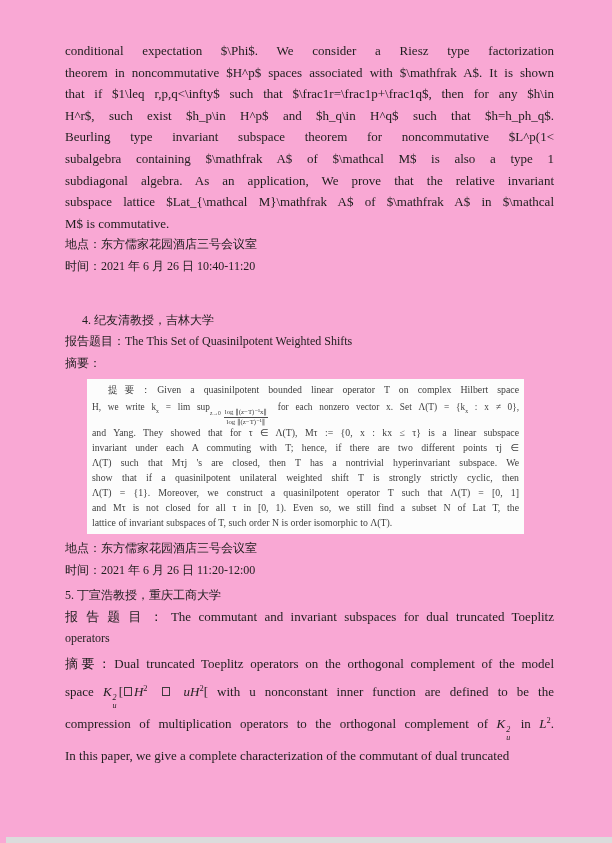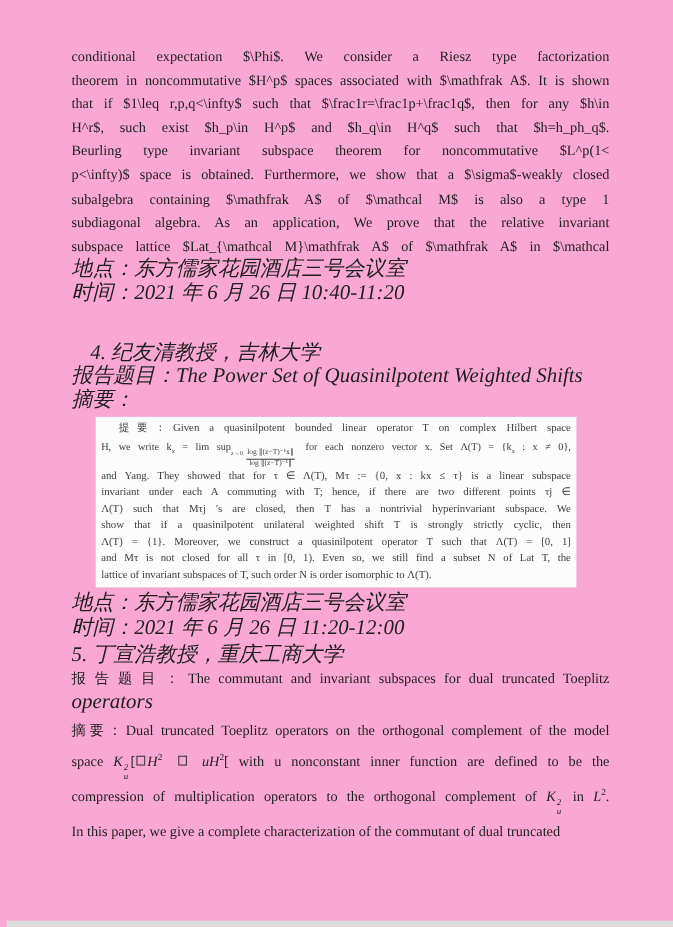--- a/index.html
+++ b/index.html
@@ -9,21 +9,21 @@
     font-family:"Liberation Serif", serif;
     color:#1e1e1e;
   }
   .page { position:relative; width:612px; height:843px; background:#f9a8d4; }
   .content { position:absolute; left:65px; top:40px; width:489px; }
 
   
   .bline { font-size:13px; line-height:21.6px; text-align:justify; text-align-last:justify; white-space:normal; }
   .bline.last { text-align-last:left; }
 
-  .cjk-line { font-size:19px; line-height:21.6px;font-style:italic; }
+  .cjk-line { font-size:12px; line-height:21.6px; }
   .heading4 { margin-left:17px; margin-top:32px; }
   .heading5 { margin-top:3px; }
 
   
   .abs-img {
     margin:5px 0 4px 22px; width:437px; padding:3px 5px 4px 5px;
     background:#fcfcfc;
     font-family:"DejaVu Serif", serif;
     font-size:9.8px; line-height:15px; color:#3d3d3d;
     filter:blur(0.25px);
@@ -63,31 +63,31 @@
 
 <div class="page">
   <div class="content">
 
     <div>
       <div class="bline">conditional expectation $\Phi$. We consider a Riesz type factorization</div>
       <div class="bline">theorem in noncommutative $H^p$ spaces associated with $\mathfrak A$. It is shown</div>
       <div class="bline">that if $1\leq r,p,q&lt;\infty$ such that $\frac1r=\frac1p+\frac1q$, then for any $h\in</div>
       <div class="bline">H^r$, such exist $h_p\in H^p$ and $h_q\in H^q$ such that $h=h_ph_q$.</div>
       <div class="bline">Beurling type invariant subspace theorem for noncommutative $L^p(1&lt;</div>
-      <div class="bline">p&lt;\infty)$ space is obtained. Furthermore, we show that a $\sigma$-weakly closed</div>
       <div class="bline">subalgebra containing $\mathfrak A$ of $\mathcal M$ is also a type 1</div>
       <div class="bline">subdiagonal algebra. As an application, We prove that the relative invariant</div>
       <div class="bline">subspace lattice $Lat_{\mathcal M}\mathfrak A$ of $\mathfrak A$ in $\mathcal</div>
+      <div class="bline last">M$ is commutative.</div>
     </div>
 
     <div class="cjk-line"><span>地点：</span><span>东方儒家花园酒店三号会议室</span></div>
     <div class="cjk-line"><span>时间：</span><span>2021 年 6 月 26 日 10:40-11:20</span></div>
 
     <div class="cjk-line heading4">4. 纪友清教授，吉林大学</div>
-    <div class="cjk-line"><span>报告题目：</span><span>The Power Set of Quasinilpotent Weighted Shifts</span></div>
+    <div class="cjk-line"><span>报告题目：</span><span>The This Set of Quasinilpotent Weighted Shifts</span></div>
     <div class="cjk-line">摘要：</div>
 
     <div class="abs-img">
       <div class="imgline first"><span>提要：</span><span>Given a quasinilpotent bounded linear operator T on complex Hilbert space</span></div>
       <div class="imgline mathline">
         <span>H, we write k</span><sub>x</sub><span> = lim sup</span><span class="limstack">
             <span class="lsub">z→0</span>
           </span><span class="frac">
             <span class="num">log ∥(z−T)⁻¹x∥</span>
             <span class="den">log ∥(z−T)⁻¹∥</span>

